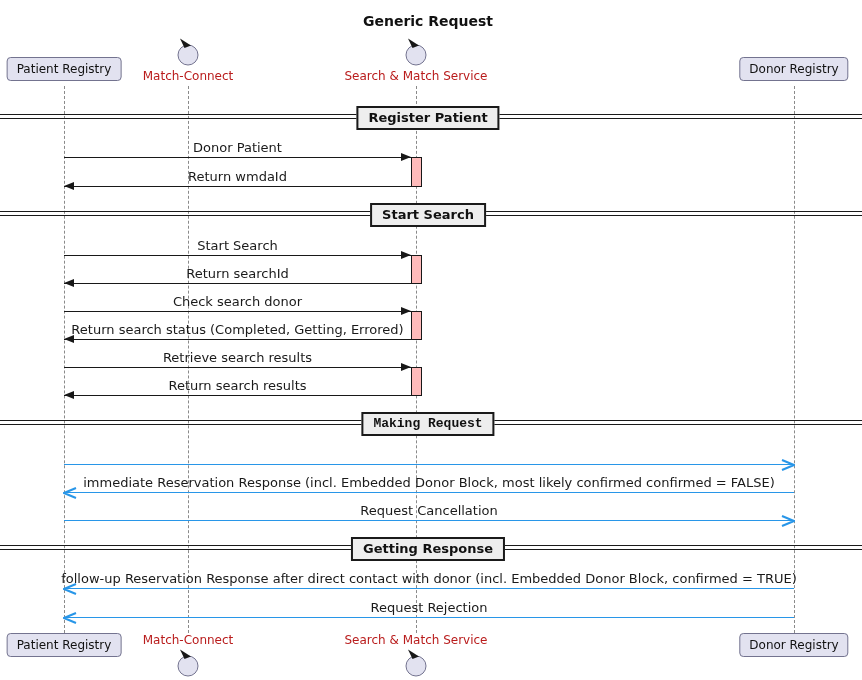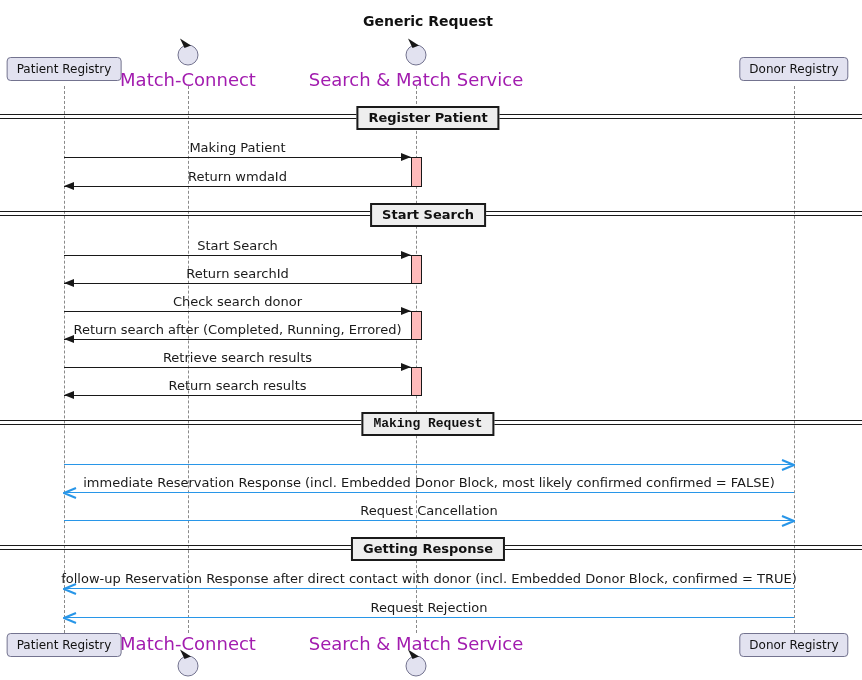--- a/index.html
+++ b/index.html
@@ -13,21 +13,21 @@
   }
   .lifeline { position:absolute; width:0; border-left:1px dashed #8a8a8a; }
   .pbox {
     position:absolute; transform:translateX(-50%);
     border:1px solid #73738f; border-radius:4px;
     padding:4px 9px; font-size:12px; color:#111; white-space:nowrap;
     box-sizing:border-box;
   }
   .plabel {
     position:absolute; transform:translateX(-50%);
-    font-size:18px; color:#a21caf; white-space:nowrap;
+    font-size:12px; color:#b91c1c; white-space:nowrap;
   }
   .ctrlicon { position:absolute; }
   .divline {
     position:absolute; left:0; width:862px; height:3px;
     border-top:1.5px solid #1a1a1a; border-bottom:1.5px solid #1a1a1a;
   }
   .divbox {
     position:absolute; transform:translateX(-50%);
     border:2px solid #1a1a1a; font-weight:bold; font-size:13px; color:#111;
     padding:2px 10px; white-space:nowrap; line-height:16px;
@@ -58,36 +58,36 @@
     <div class="divline" style="top: 420px;"></div>
     <div class="divbox" style="left: 428px; top: 412px; background: rgb(238, 238, 238); font-family: Liberation Mono, monospace;">Making Request</div>
     <div class="divline" style="top: 545px;"></div>
     <div class="divbox" style="left: 428px; top: 537px; background: rgb(238, 238, 238);">Getting Response</div>
     <div class="bar" style="left: 411px; top: 157px; height: 30px; background: rgb(255, 187, 187); border: 1px solid rgb(24, 24, 24);"></div>
     <div class="bar" style="left: 411px; top: 255px; height: 29px; background: rgb(255, 187, 187); border: 1px solid rgb(24, 24, 24);"></div>
     <div class="bar" style="left: 411px; top: 311px; height: 29px; background: rgb(255, 187, 187); border: 1px solid rgb(24, 24, 24);"></div>
     <div class="bar" style="left: 411px; top: 367px; height: 29px; background: rgb(255, 187, 187); border: 1px solid rgb(24, 24, 24);"></div>
     <div class="mline" style="left: 64px; top: 157px; width: 347px; border-top-color: rgb(24, 24, 24);"></div>
     <div class="head r" style="top: 153px; left: 401px; border-left-color: rgb(24, 24, 24);"></div>
-    <div class="mlabel" style="left: 237.5px; top: 140px;">Making Patient</div>
+    <div class="mlabel" style="left: 237.5px; top: 140px;">Donor Patient</div>
     <div class="mline" style="left: 64px; top: 186px; width: 347px; border-top-color: rgb(24, 24, 24);"></div>
     <div class="head l" style="top: 182px; left: 64px; border-right-color: rgb(24, 24, 24);"></div>
     <div class="mlabel" style="left: 237.5px; top: 169px;">Return wmdaId</div>
     <div class="mline" style="left: 64px; top: 255px; width: 347px; border-top-color: rgb(24, 24, 24);"></div>
     <div class="head r" style="top: 251px; left: 401px; border-left-color: rgb(24, 24, 24);"></div>
     <div class="mlabel" style="left: 237.5px; top: 238px;">Start Search</div>
     <div class="mline" style="left: 64px; top: 283px; width: 347px; border-top-color: rgb(24, 24, 24);"></div>
     <div class="head l" style="top: 279px; left: 64px; border-right-color: rgb(24, 24, 24);"></div>
     <div class="mlabel" style="left: 237.5px; top: 266px;">Return searchId</div>
     <div class="mline" style="left: 64px; top: 311px; width: 347px; border-top-color: rgb(24, 24, 24);"></div>
     <div class="head r" style="top: 307px; left: 401px; border-left-color: rgb(24, 24, 24);"></div>
     <div class="mlabel" style="left: 237.5px; top: 294px;">Check search donor</div>
     <div class="mline" style="left: 64px; top: 339px; width: 347px; border-top-color: rgb(24, 24, 24);"></div>
     <div class="head l" style="top: 335px; left: 64px; border-right-color: rgb(24, 24, 24);"></div>
-    <div class="mlabel" style="left: 237.5px; top: 322px;">Return search after (Completed, Running, Errored)</div>
+    <div class="mlabel" style="left: 237.5px; top: 322px;">Return search status (Completed, Getting, Errored)</div>
     <div class="mline" style="left: 64px; top: 367px; width: 347px; border-top-color: rgb(24, 24, 24);"></div>
     <div class="head r" style="top: 363px; left: 401px; border-left-color: rgb(24, 24, 24);"></div>
     <div class="mlabel" style="left: 237.5px; top: 350px;">Retrieve search results</div>
     <div class="mline" style="left: 64px; top: 395px; width: 347px; border-top-color: rgb(24, 24, 24);"></div>
     <div class="head l" style="top: 391px; left: 64px; border-right-color: rgb(24, 24, 24);"></div>
     <div class="mlabel" style="left: 237.5px; top: 378px;">Return search results</div>
     <div class="mline" style="left: 64px; top: 464px; width: 730px; border-top-color: rgb(40, 150, 232);"></div>
     <svg class="thinhead" width="14" height="12" style="left: 781px; top: 459px;">
       <path d="M1 1 L13 6 L1 11" fill="none" stroke="#2896E8" stroke-width="2"></path>
     </svg>

